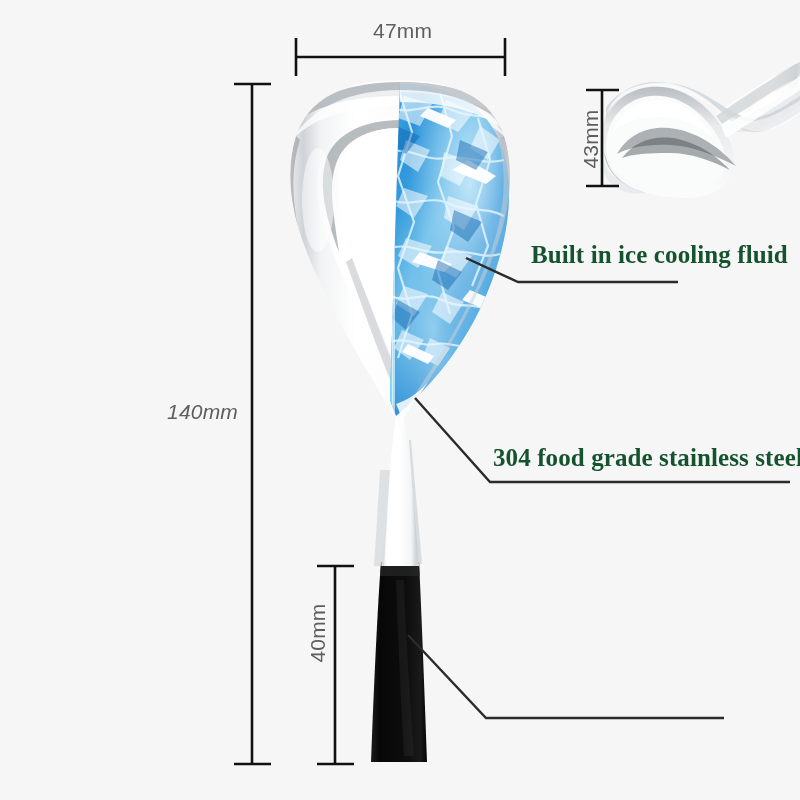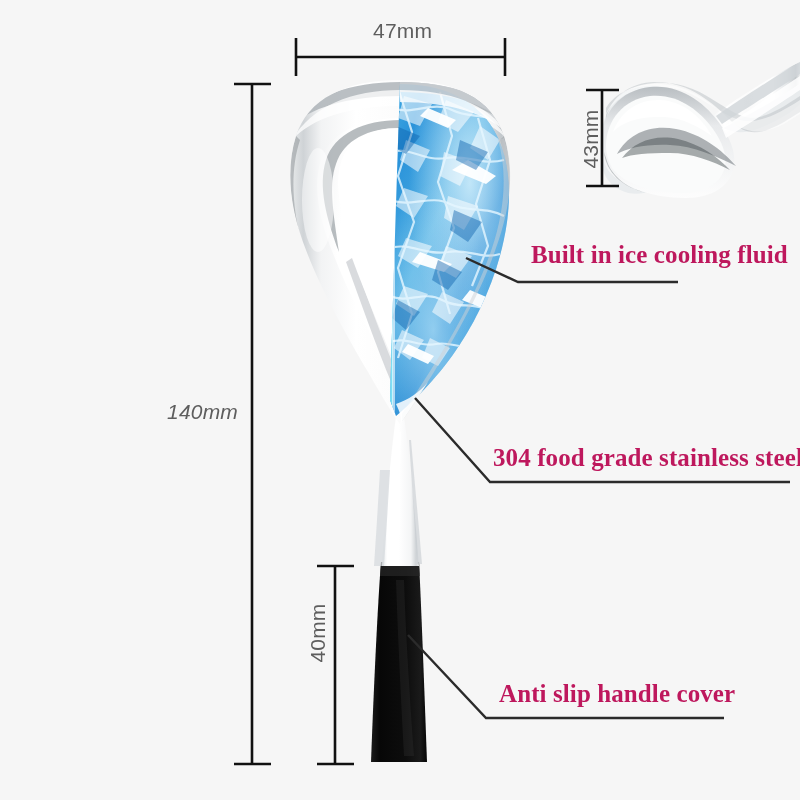--- a/index.html
+++ b/index.html
@@ -33,21 +33,21 @@
     font-size: 21px;
     letter-spacing: 0.2px;
     white-space: nowrap;
   }
   .dim-label.vert {
     transform-origin: 50% 50%;
     transform: rotate(-90deg);
   }
   .callout-label {
     position: absolute;
-    color: #be185d;
+    color: #14532d;
     font-family: "Liberation Serif", serif;
     font-weight: bold;
     font-size: 25px;
     white-space: nowrap;
     letter-spacing: 0.1px;
   }
 </style>
 </head>
 <body>
 
@@ -420,15 +420,14 @@
   <div class="dim-label" style="left:167px; top:400px;font-style:italic;">140mm</div>
 
   <div class="dim-label vert" style="left:546px; top:127px; width:90px; text-align:center;">43mm</div>
 
   <div class="dim-label vert" style="left:273px; top:621px; width:90px; text-align:center;">40mm</div>
 
   <div class="callout-label" style="left:531px; top:241px;">Built in ice cooling fluid</div>
 
   <div class="callout-label" style="left:493px; top:444px;">304 food grade stainless steel</div>
 
-  <div class="callout-label" style="left:499px; top:680px;">Anti slip handle cover</div>
 
 </div>
 
 </body></html>

